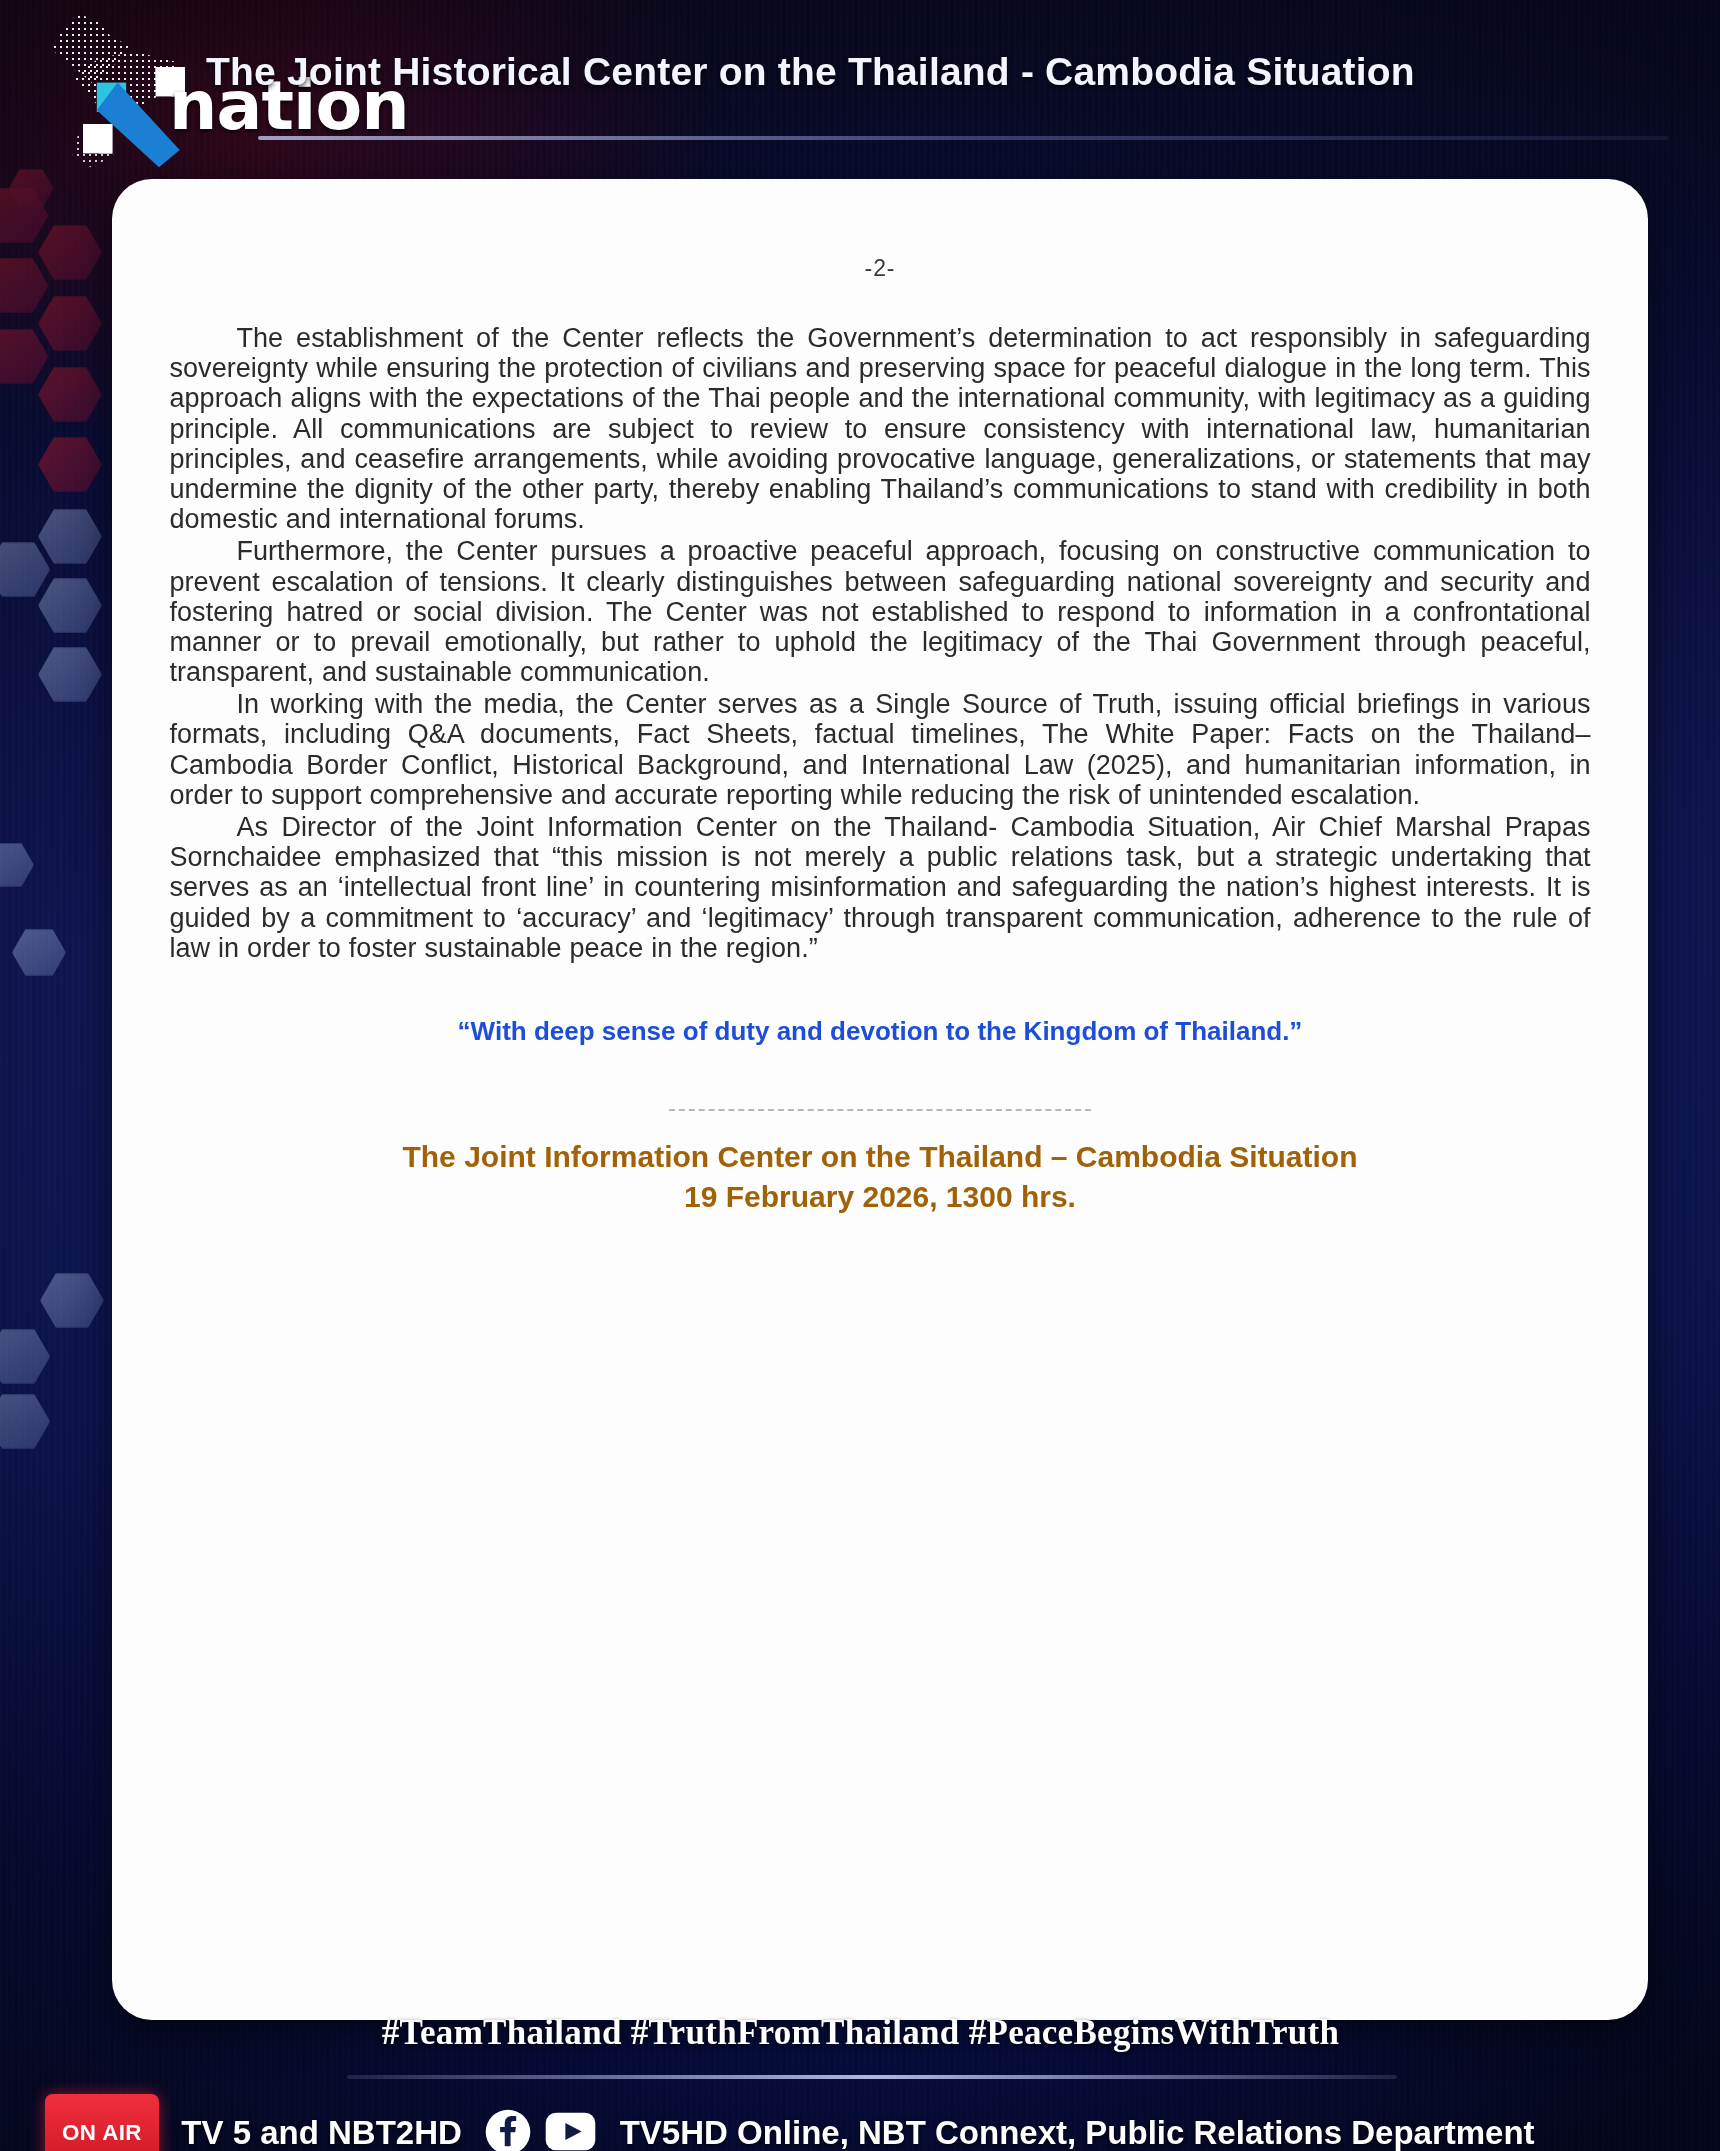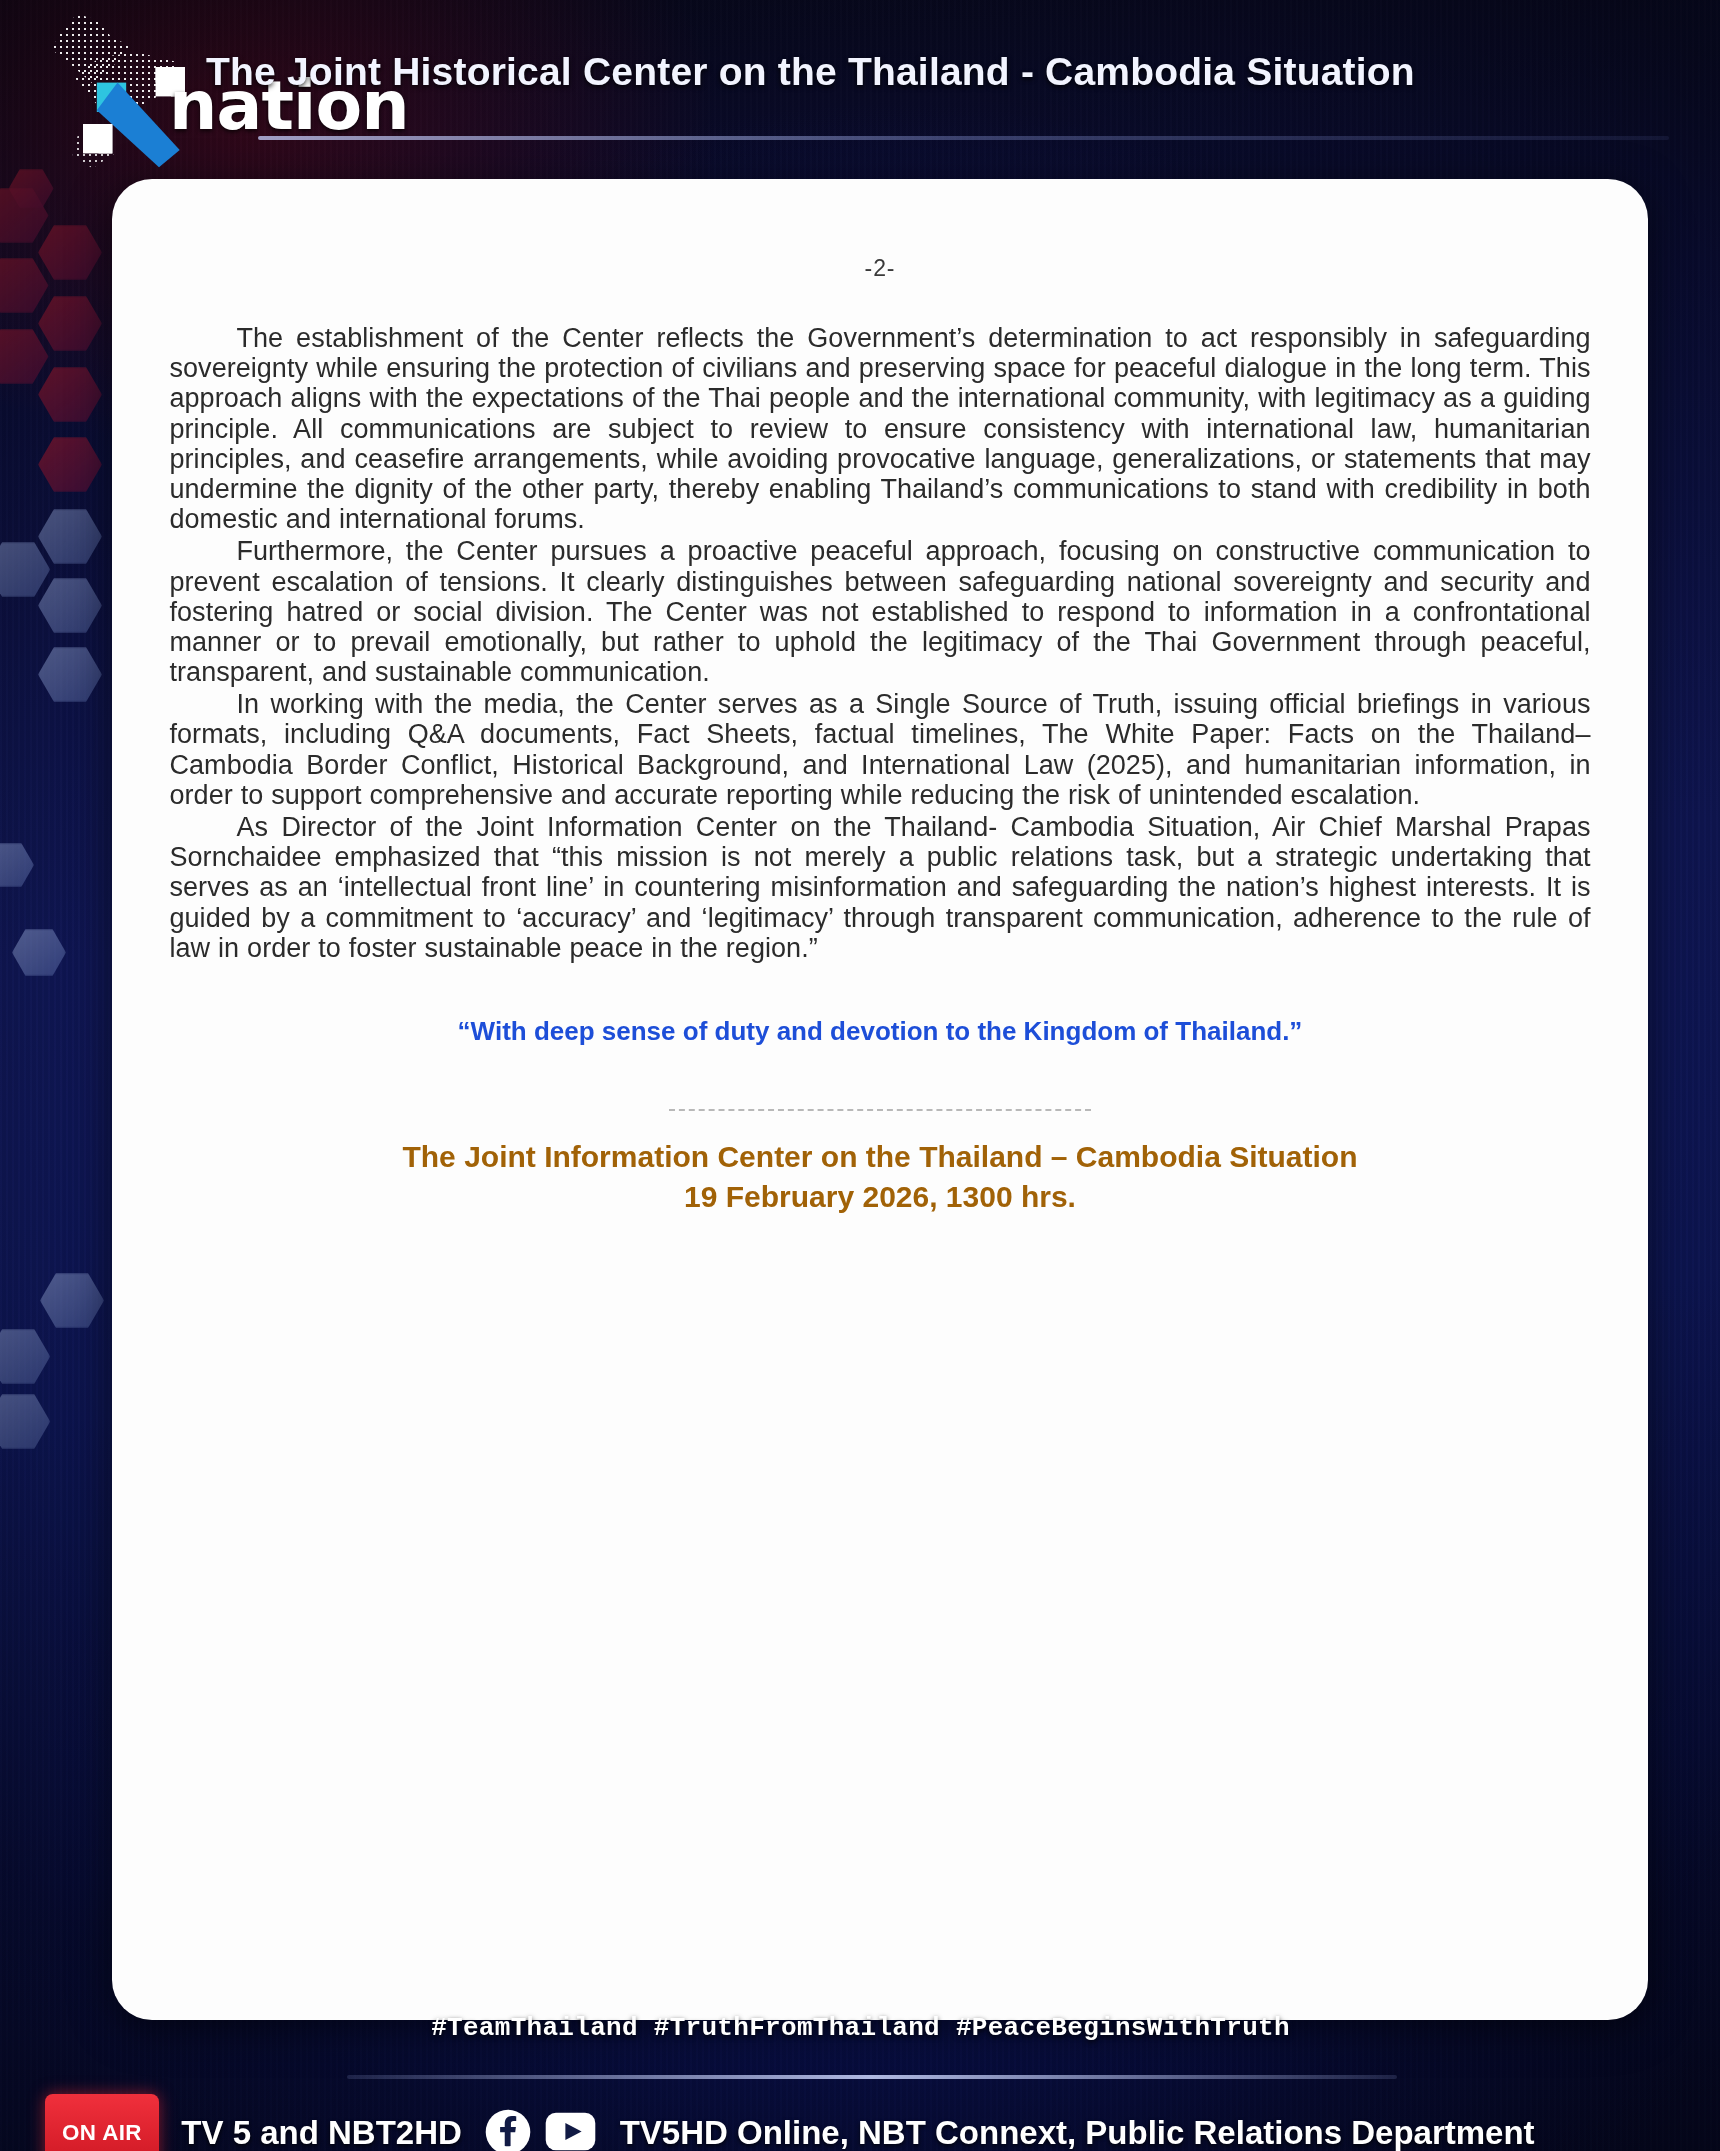--- a/index.html
+++ b/index.html
@@ -178,25 +178,25 @@
   .footer {
     position:absolute;
     left:0; bottom:0;
     width:1721px; height:153px;
     z-index:6;
   }
   .hashtags {
     position:absolute; left:0; top:13.8px; width:1721px;
     text-align:center;
     color:#ffffff;
-    font-size:26px;
+    font-size:35px;
     font-weight:700;
     letter-spacing:0.3px;
     text-shadow:0 1.7px 5.2px rgba(0,0,0,0.8);
-    font-family:Liberation Mono, monospace;
+    font-family:Liberation Serif, serif;
   }
   .footer-rule {
     position:absolute; left:347px; top:76px;
     width:1050px; height:4.3px;
     background:linear-gradient(90deg, rgba(170,185,245,0.15), rgba(205,215,255,0.85), rgba(170,185,245,0.15));
     border-radius:2.6px;
   }
   .footer-row {
     position:absolute; left:0; top:95px; width:1721px;
     display:flex;

